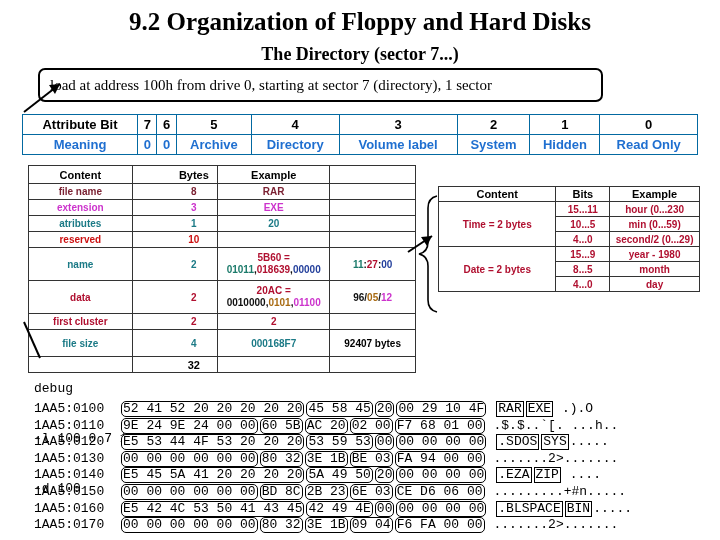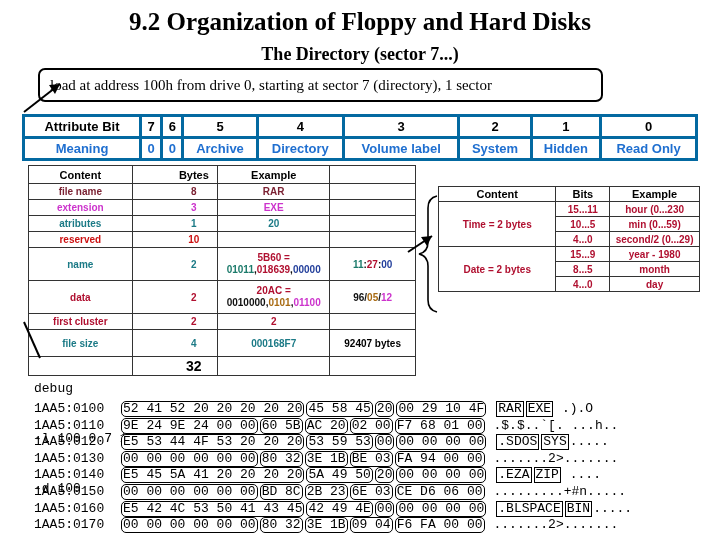--- a/index.html
+++ b/index.html
@@ -34,21 +34,21 @@
     font-size:15px;color:#000;white-space:nowrap;
   }
 
   
   #attr-table{
     position:absolute;left:22px;top:114px;width:676px;
     border-collapse:collapse;background:#fff;
     font-family:"Liberation Sans", sans-serif;
   }
   #attr-table td{
-    border:3px solid #0369a1;
+    border:1px solid #0369a1;
     text-align:center;font-weight:bold;font-size:13px;
     height:19px;padding:0 3px;white-space:nowrap;
   }
   #attr-table tr.r1 td{color:#000;}
   #attr-table tr.r2 td{color:#1f6fd0;}
   #attr-table td.lbl{width:108px;}
 
   
   #dir-table{
     position:absolute;left:28px;top:165px;width:388px;
@@ -220,21 +220,21 @@
 
       <tr>
         <td class="c-content k-size" style="height:24px">file size</td>
         <td class="c-bytes k-size">4</td>
         <td class="c-example k-size">000168F7</td>
         <td class="c-extra k-blk">92407 bytes</td>
       </tr>
 
       <tr>
         <td class="c-content"></td>
-        <td class="c-bytes k-blk" style="font-size:14px">32</td>
+        <td class="c-bytes k-blk" style="font-size:11px">32</td>
         <td class="c-example"></td>
         <td class="c-extra"></td>
       </tr>
     </tbody>
   </table>
 
   <table id="bits-table">
     <tbody>
       <tr class="hdr">
         <td class="c1">Content</td>

